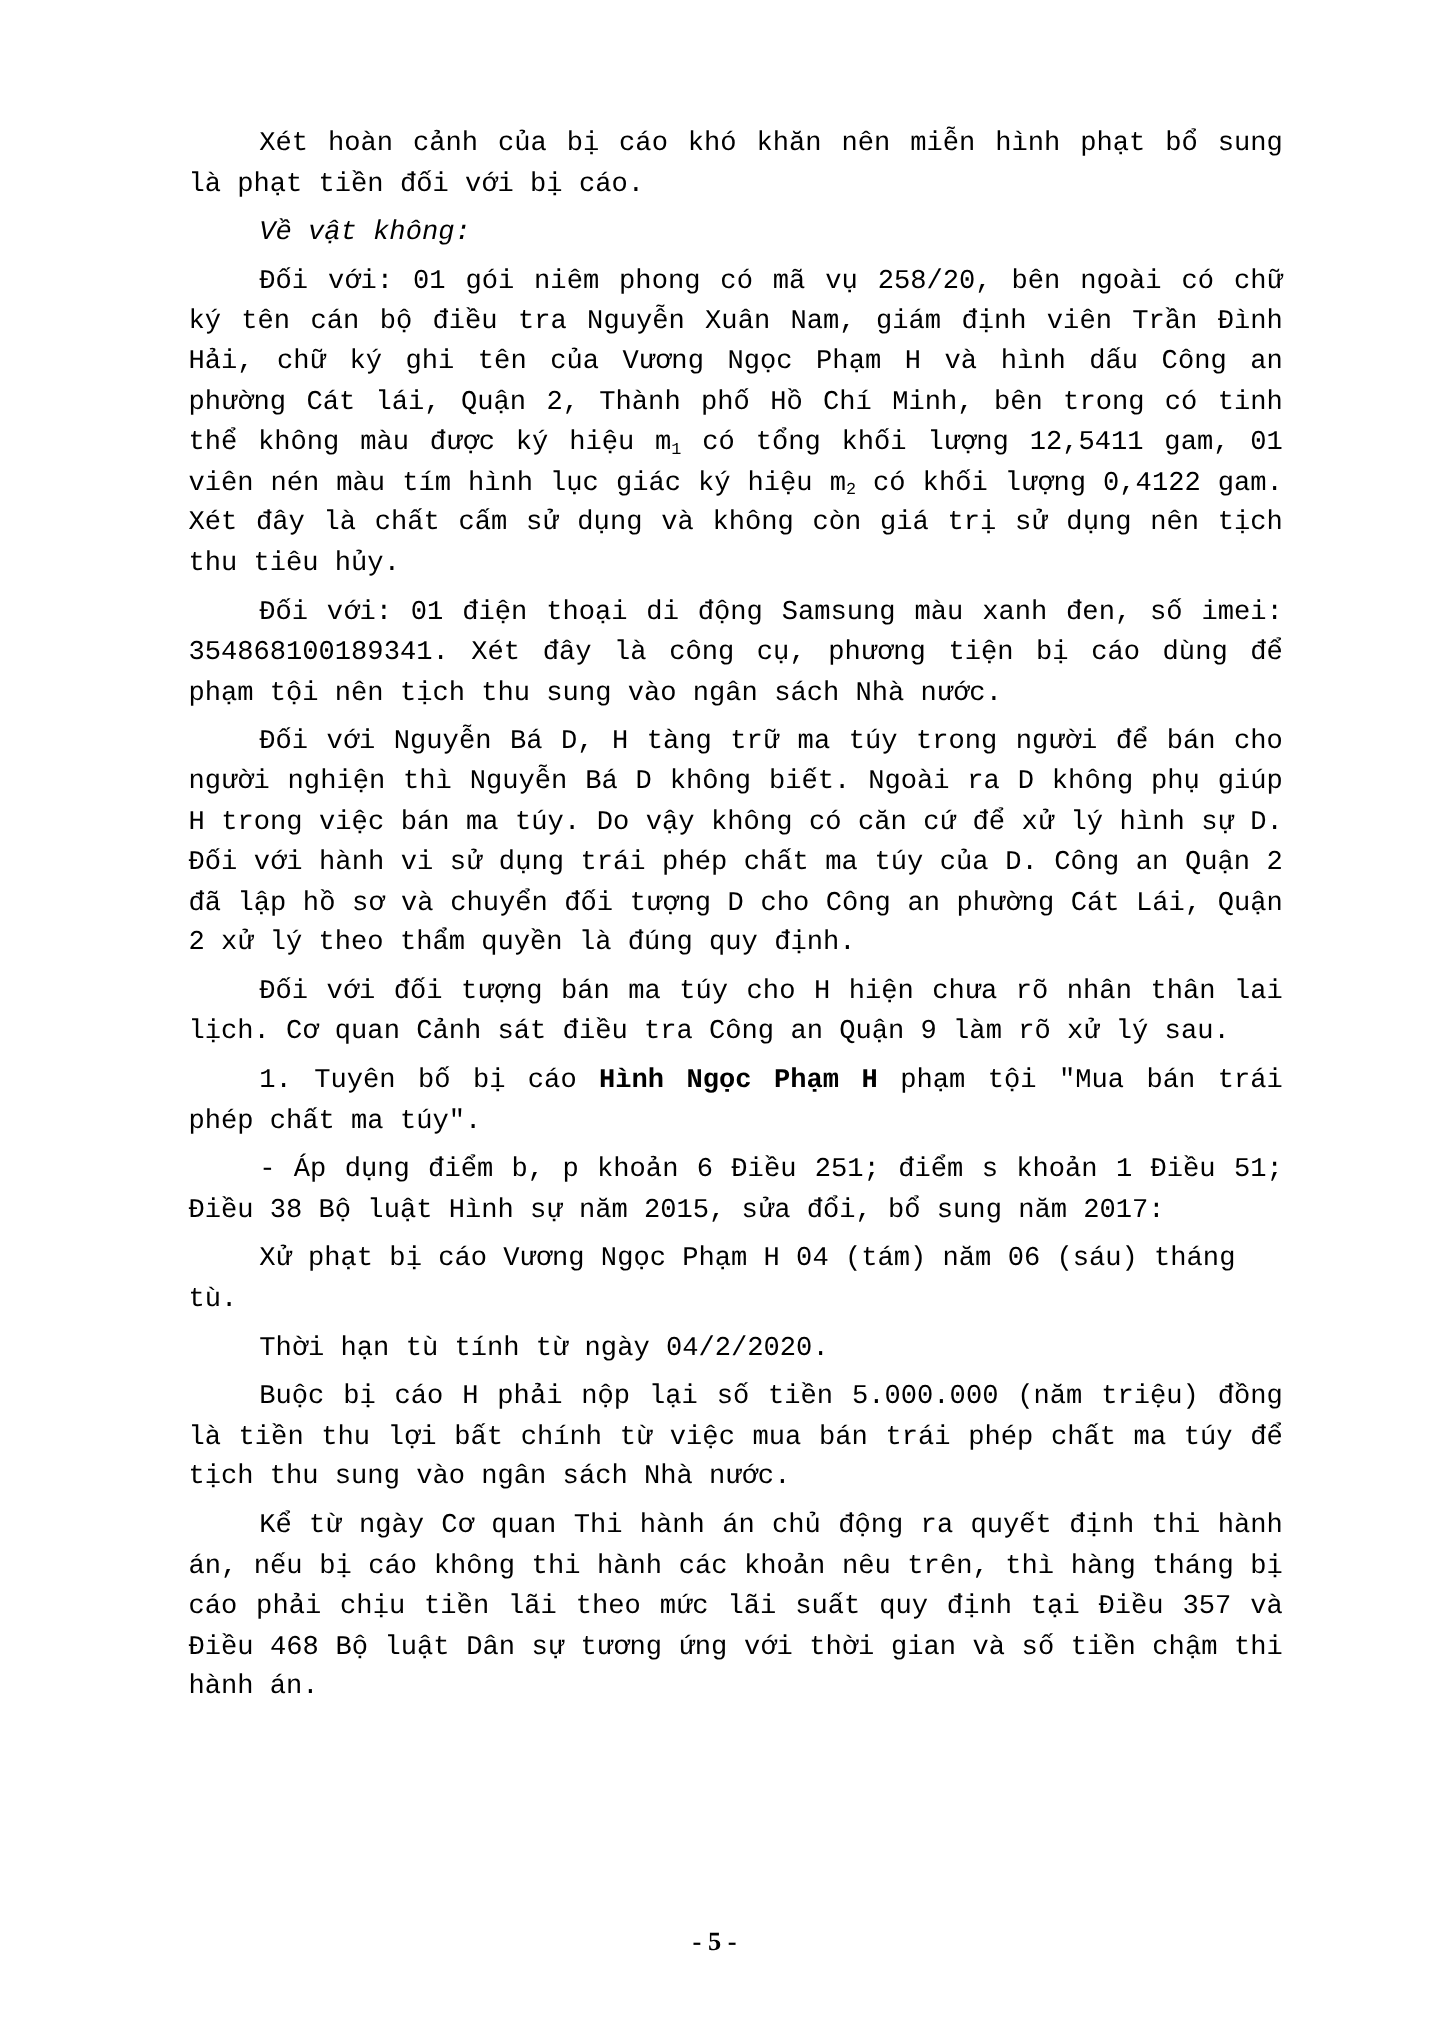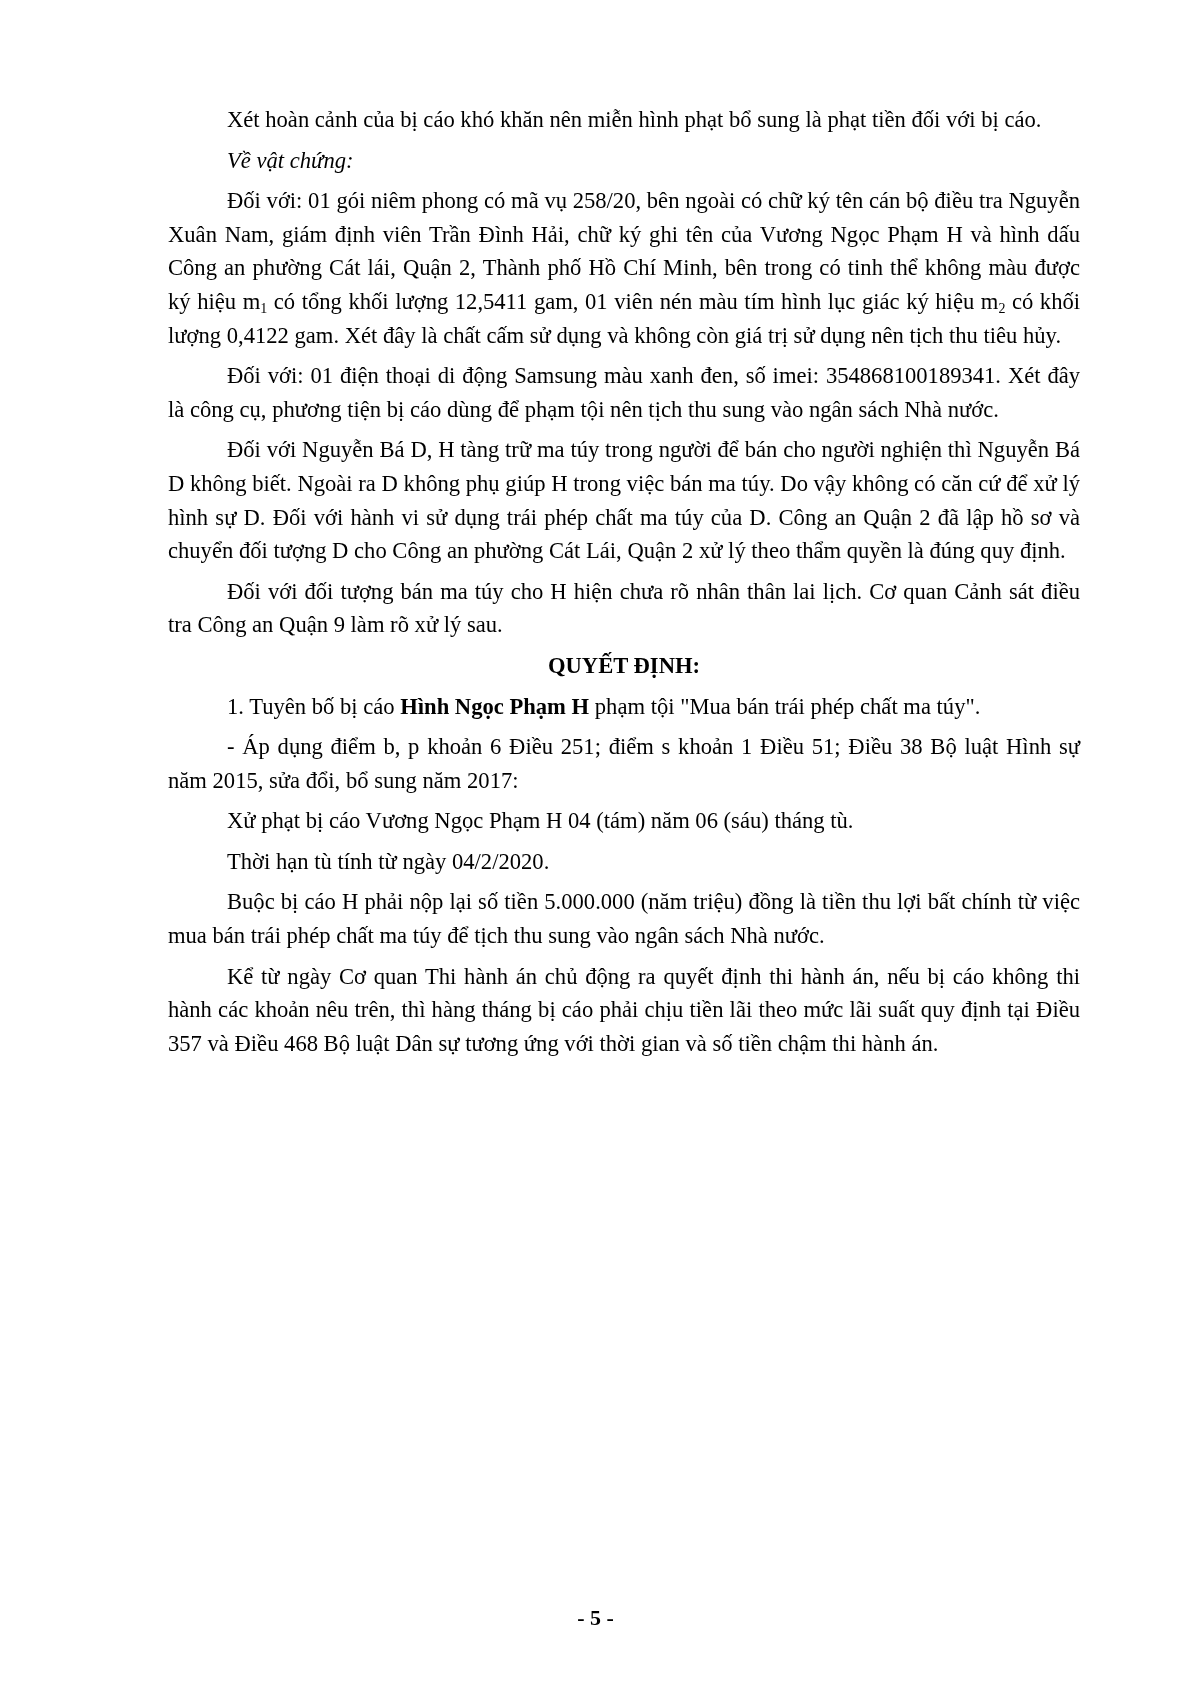--- a/index.html
+++ b/index.html
@@ -10,23 +10,24 @@
     body {
       width: 1191px;
       height: 1684px;
       position: relative;
       overflow: hidden;
       font-family: "Liberation Serif", "DejaVu Serif", serif;
       color: #000000;
     }
     .page {
       position: absolute;
-      left: 168px;
+      left: 157px;
       top: 103px;
       width: 912px;
+      font-family: Liberation Mono, monospace;
     }
     .p {
       font-size: 22.6px;
       line-height: 33.6px;
       text-align: justify;
       text-indent: 59px;
       margin: 0 0 7px 0;
     }
     .p.no-just { text-align: left; }
     .p.italic { font-style: italic; }
@@ -49,33 +50,32 @@
       font-weight: bold;
       font-size: 22px;
     }
   </style>
 </head>
 <body>
 
 <div class="page">
   <p class="p">Xét hoàn cảnh của bị cáo khó khăn nên miễn hình phạt bổ sung là phạt tiền đối với bị cáo.</p>
 
-  <p class="p italic no-just">Về vật chứng:</p>
+  <p class="p italic no-just">Về vật không:</p>
 
   <p class="p"><span>Đối với: 01 gói niêm phong có mã vụ 258/20, bên ngoài có chữ ký tên cán bộ điều tra Nguyễn Xuân Nam, giám định viên Trần Đình Hải, chữ ký ghi tên của Vương Ngọc Phạm H và hình dấu Công an phường Cát lái, Quận 2, Thành phố Hồ Chí Minh, bên trong có tinh thể không màu được ký hiệu m</span><span class="sub">1</span><span> có tổng khối lượng 12,5411 gam, 01 viên nén màu tím hình lục giác ký hiệu m</span><span class="sub">2</span><span> có khối lượng 0,4122 gam. Xét đây là chất cấm sử dụng và không còn giá trị sử dụng nên tịch thu tiêu hủy.</span></p>
 
   <p class="p">Đối với: 01 điện thoại di động Samsung màu xanh đen, số imei: 354868100189341. Xét đây là công cụ, phương tiện bị cáo dùng để phạm tội nên tịch thu sung vào ngân sách Nhà nước.</p>
 
   <p class="p">Đối với Nguyễn Bá D, H tàng trữ ma túy trong người để bán cho người nghiện thì Nguyễn Bá D không biết. Ngoài ra D không phụ giúp H trong việc bán ma túy. Do vậy không có căn cứ để xử lý hình sự D. Đối với hành vi sử dụng trái phép chất ma túy của D. Công an Quận 2 đã lập hồ sơ và chuyển đối tượng D cho Công an phường Cát Lái, Quận 2 xử lý theo thẩm quyền là đúng quy định.</p>
 
   <p class="p">Đối với đối tượng bán ma túy cho H hiện chưa rõ nhân thân lai lịch. Cơ quan Cảnh sát điều tra Công an Quận 9 làm rõ xử lý sau.</p>
 
 
 
-  <div class="heading">QUYẾT ĐỊNH:</div>
 
   <p class="p"><span>1. Tuyên bố bị cáo </span><b>Hình Ngọc Phạm H</b><span> phạm tội "Mua bán trái phép chất ma túy".</span></p>
 
   <p class="p">- Áp dụng điểm b, p khoản 6 Điều 251; điểm s khoản 1 Điều 51; Điều 38 Bộ luật Hình sự năm 2015, sửa đổi, bổ sung năm 2017:</p>
 
   <p class="p no-just">Xử phạt bị cáo Vương Ngọc Phạm H 04 (tám) năm 06 (sáu) tháng tù.</p>
 
   <p class="p no-just">Thời hạn tù tính từ ngày 04/2/2020.</p>
 
   <p class="p">Buộc bị cáo H phải nộp lại số tiền 5.000.000 (năm triệu) đồng là tiền thu lợi bất chính từ việc mua bán trái phép chất ma túy để tịch thu sung vào ngân sách Nhà nước.</p>

